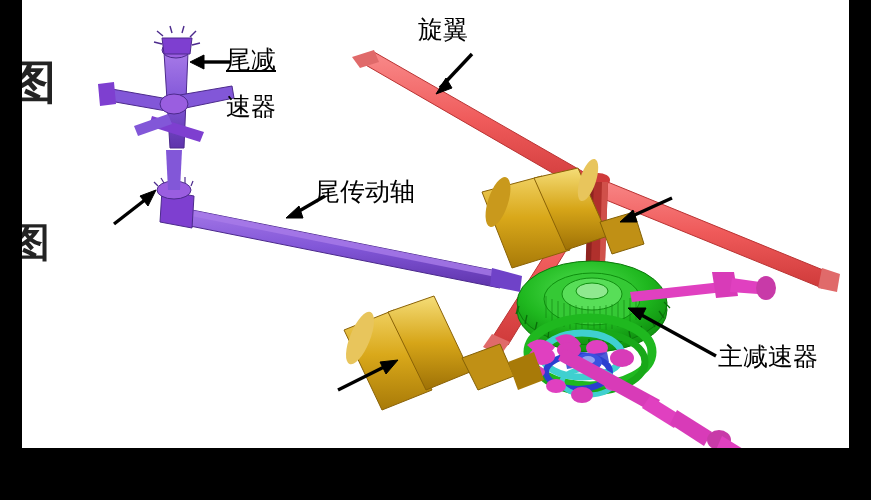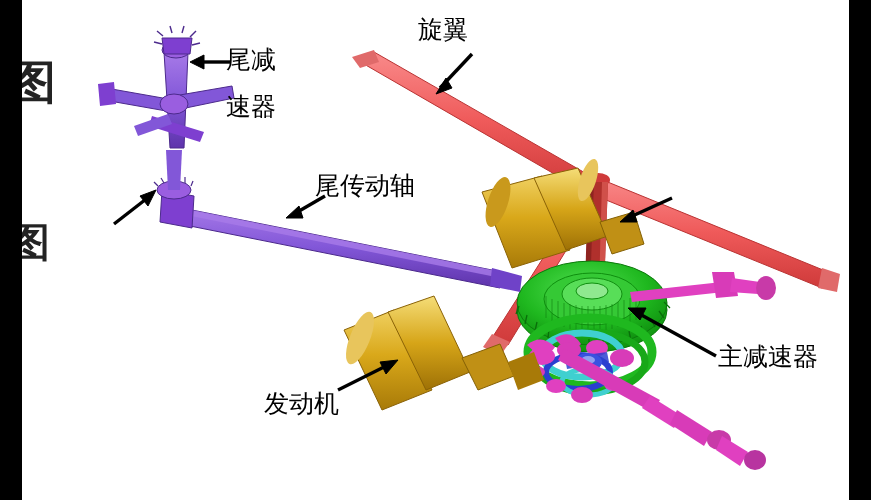--- a/index.html
+++ b/index.html
@@ -3,21 +3,21 @@
 <meta charset="utf-8">
 <style>
   html, body {
     margin: 0;
     padding: 0;
     background: #000;
   }
   #stage {
     position: relative;
     width: 871px;
-    height: 500px;
+    height: 448px;
     background: #000000;
     overflow: hidden;
     font-family: "DejaVu Sans", "Liberation Sans", sans-serif;
   }
   #canvas-area {
     position: absolute;
     left: 22px;
     top: 0px;
     width: 827px;
     height: 500px;
@@ -279,22 +279,21 @@
 
         <path d="M694 356 L614 312" stroke-width="3.4" fill="none"></path>
         <path d="M606 308 L624 308 L618 320 Z"></path>
 
         <path d="M316 390 L368 364" stroke-width="3.4" fill="none"></path>
         <path d="M376 360 L364 374 L358 362 Z"></path>
       </g>
     </svg>
 
     <div class="label" style="left:396px; top:16px;">旋翼</div>
-    <div class="label" style="left:204px; top:46px;">尾减</div>
+    <div class="label" style="left:204px; top:46px;text-decoration:underline;">尾减</div>
     <div class="label" style="left:204px; top:93px;text-align:center;">速器</div>
-    <div class="label" style="left:293px; top:172px;">尾传动轴</div>
+    <div class="label" style="left:293px; top:178px;">尾传动轴</div>
     <div class="label" style="left:696px; top:343px;">主减速器</div>
-    <div class="label" style="left:242px; top:390px;">发动机</div>
 
     <div class="watermark" style="left:-12px; top:52px;">图</div>
     <div class="watermark" style="left:-12px; top:215px; font-size:40px;">图</div>
   </div>
 </div>
 
 </body></html>

